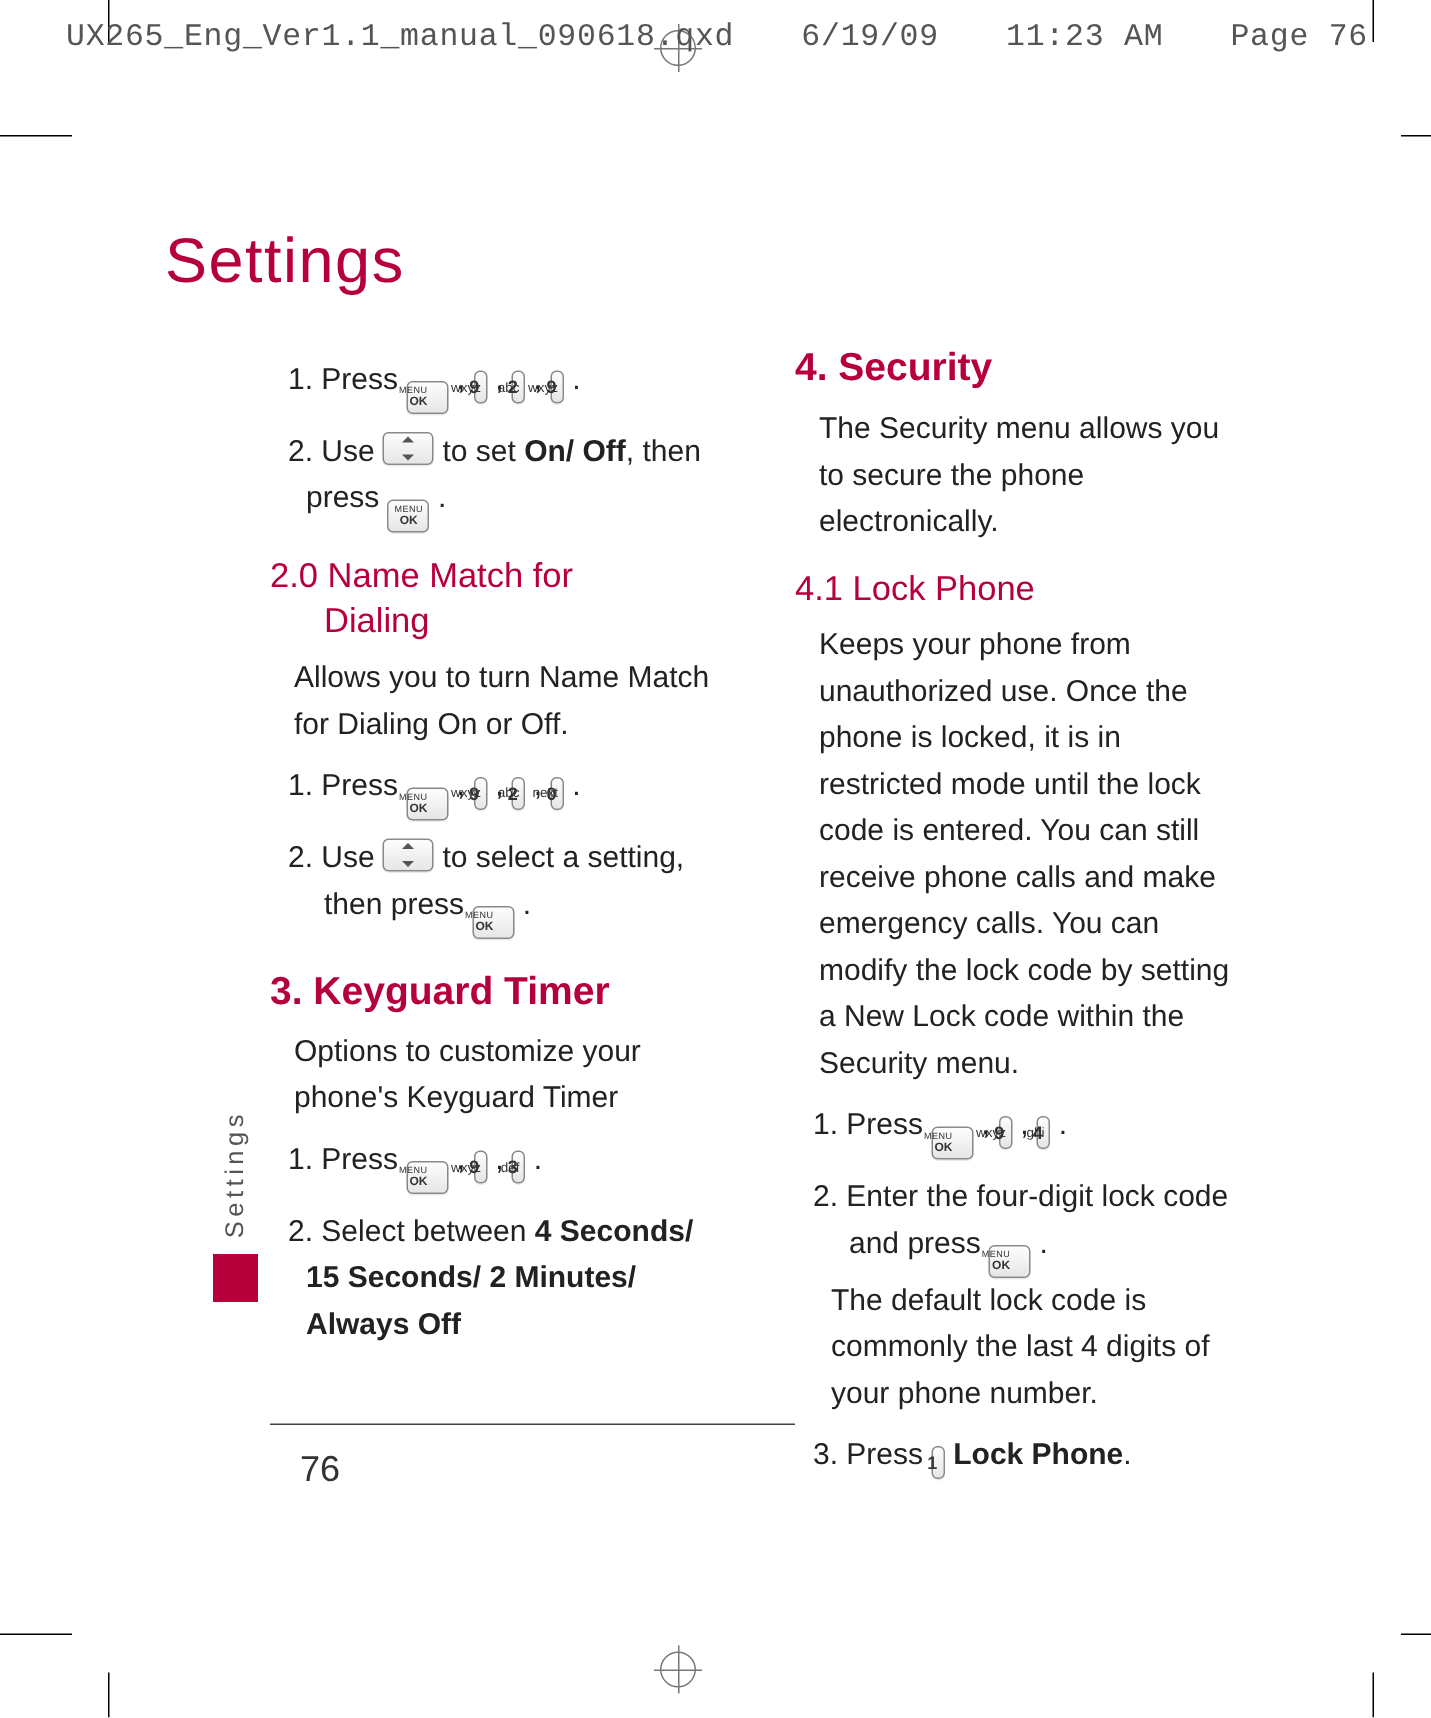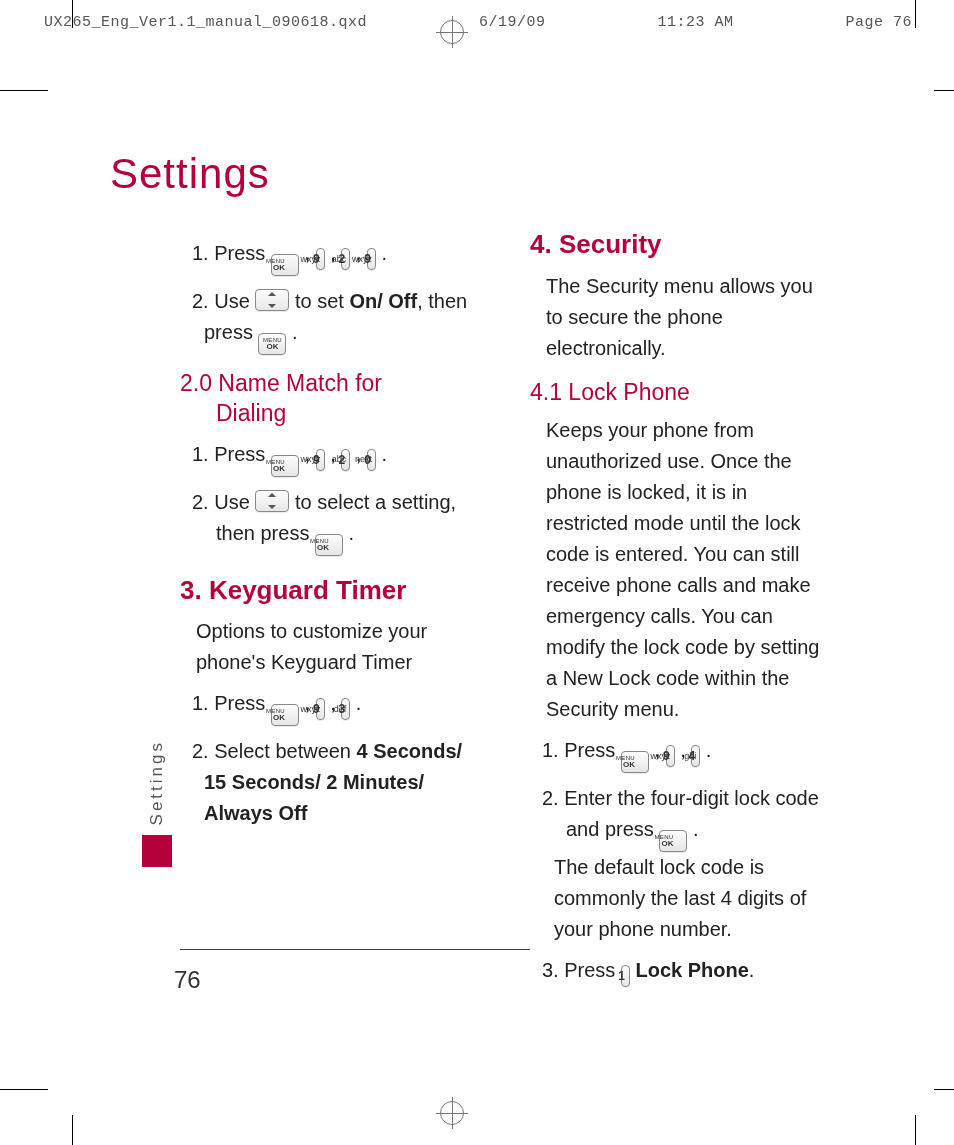--- a/index.html
+++ b/index.html
@@ -30,21 +30,21 @@
   .reg-circle::before { left: 50%; top: -5px; width: 1px; height: 32px; }
   .reg-circle::after  { top: 50%; left: -5px; height: 1px; width: 32px; }
 
   
   .prepress {
     position: absolute;
     top: 14px;
     left: 44px;
     width: 868px;
     font-family: "Courier New", monospace;
-    font-size: 15px;
+    font-size: 21px;
     color: #555;
     letter-spacing: 0.5px;
     display: flex;
     justify-content: space-between;
   }
 
   
   .page {
     position: absolute;
     left: 80px;
@@ -146,21 +146,21 @@
   
   .footer-rule {
     position: absolute;
     left: 100px;
     bottom: 110px;
     width: 350px;
     border-top: 1px solid #444;
   }
   .page-num {
     position: absolute;
-    left: 94px;
+    left: 120px;
     bottom: 66px;
     font-size: 24px;
     color: #333;
   }
 </style>
 </head>
 <body>
 
 <div class="crop-mark crop-h" style="left:0; top:90px; width:48px;"></div>
 <div class="crop-mark crop-v" style="left:72px; top:0; height:28px;"></div>
@@ -222,20 +222,21 @@
               <span class="m">MENU</span>
               <span class="o">OK</span>
             </span> .
       </div>
         </div>
 
       <div class="h3">
         <span>2.0 Name Match for</span><br>
         <span class="indent-line">Dialing</span>
       </div>
+      <div class="para">Allows you to turn Name Match for Dialing On or Off.</div>
 
       <div class="step">
           <div class="step-body">
         <span>1. Press</span>
         <span class="key ok">
               <span class="m">MENU</span>
               <span class="o">OK</span>
             </span> ,
         <span class="key">
               <span class="big">9</span>

